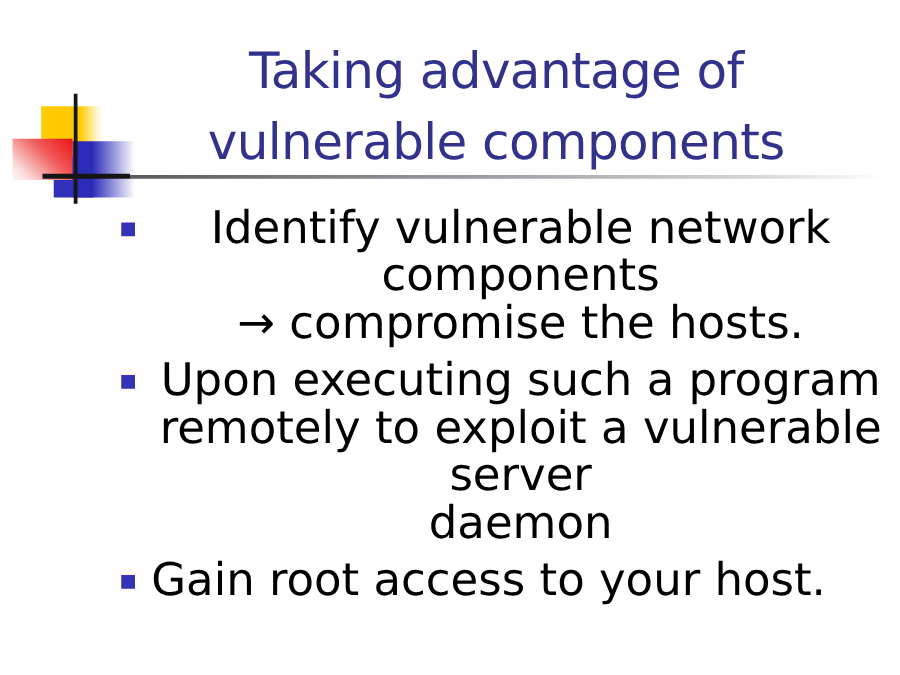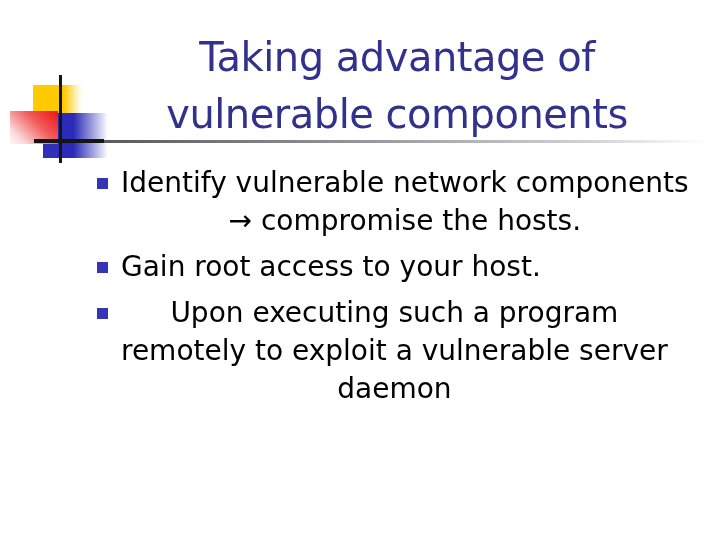--- a/index.html
+++ b/index.html
@@ -77,21 +77,21 @@
   }
   .bullet-square {
     flex: 0 0 auto;
     width: 11px;
     height: 11px;
     margin-top: 14px;
     margin-right: 13px;
     background: #3434B4;
   }
   .bullet-text {
-    font-size: 28px;
+    font-size: 36px;
     line-height: 38px;
     color: #000000;
     white-space: pre-line;
   }
 </style>
 </head>
 <body>
 
 <div class="slide">
 
@@ -107,23 +107,23 @@
 vulnerable components</h1>
 
   <div class="body-text">
     <div class="bullet-item">
       <span class="bullet-square"></span>
       <span class="bullet-text">Identify vulnerable network components
 → compromise the hosts.</span>
     </div>
     <div class="bullet-item">
       <span class="bullet-square"></span>
-      <span class="bullet-text">Gain root access to your host.</span>
+      <span class="bullet-text">Upon executing such a program
+remotely to exploit a vulnerable server
+daemon</span>
     </div>
     <div class="bullet-item">
       <span class="bullet-square"></span>
-      <span class="bullet-text">Upon executing such a program
-remotely to exploit a vulnerable server
-daemon</span>
+      <span class="bullet-text">Gain root access to your host.</span>
     </div>
   </div>
 
 </div>
 
 </body></html>

